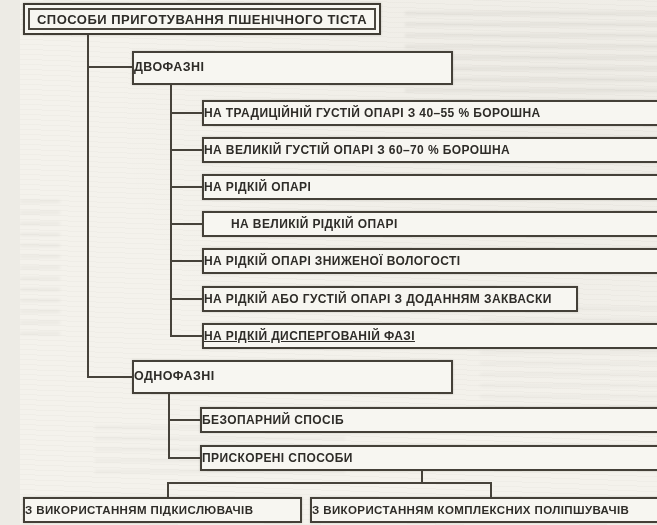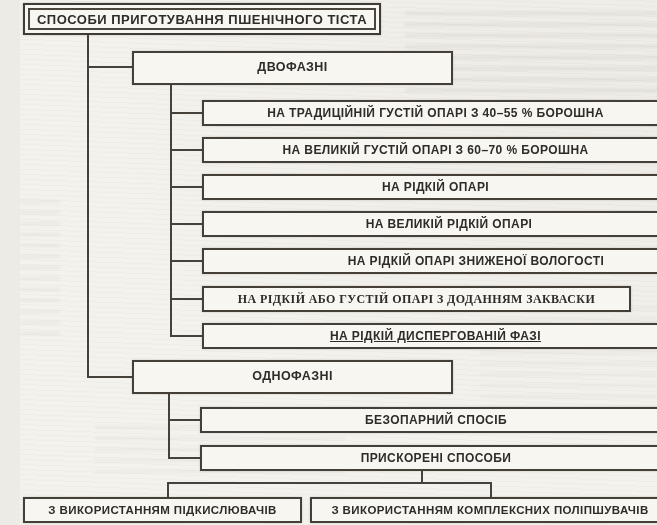--- a/index.html
+++ b/index.html
@@ -31,21 +31,21 @@
     background: repeating-linear-gradient(0deg, #6b675f 0 3px, transparent 3px 11px);
     pointer-events: none;
   }
   .box {
     position: absolute;
     box-sizing: border-box;
     border: 2px solid #444038;
     background: #f7f6f1;
     display: flex;
     align-items: center;
-    justify-content: center;
+    justify-content: flex-start;
     text-align: center;
     font-weight: bold;
     color: #2e2c28;
     font-size: 12px;
     letter-spacing: 0.4px;
     line-height: 1.05;
     box-shadow: 0 0 2px rgba(70,65,55,0.25);
   }
   .box.group { font-size: 12.5px; }
   .title-outer {
@@ -117,21 +117,21 @@
   </div>
   <div class="box" style="left:182px; top:174px; width:467px; height:26px;">
     <span>НА РІДКІЙ ОПАРІ</span>
   </div>
   <div class="box" style="left:182px; top:211px; width:467px; height:26px;padding-left:27px;">
     <span>НА ВЕЛИКІЙ РІДКІЙ ОПАРІ</span>
   </div>
   <div class="box" style="left:182px; top:248px; width:548px; height:26px;">
     <span>НА РІДКІЙ ОПАРІ ЗНИЖЕНОЇ ВОЛОГОСТІ</span>
   </div>
-  <div class="box" style="left:182px; top:286px; width:429px; height:26px;font-family:Liberation Serif, serif;">
+  <div class="box" style="left:182px; top:286px; width:376px; height:26px;">
     <span>НА РІДКІЙ АБО ГУСТІЙ ОПАРІ З ДОДАННЯМ ЗАКВАСКИ</span>
   </div>
   <div class="box" style="left:182px; top:323px; width:467px; height:26px;text-decoration:underline;">
     <span>НА РІДКІЙ ДИСПЕРГОВАНІЙ ФАЗІ</span>
   </div>
 
   <div class="box group" style="left:112px; top:360px; width:321px; height:34px;">
     <span>ОДНОФАЗНІ</span>
   </div>
 

